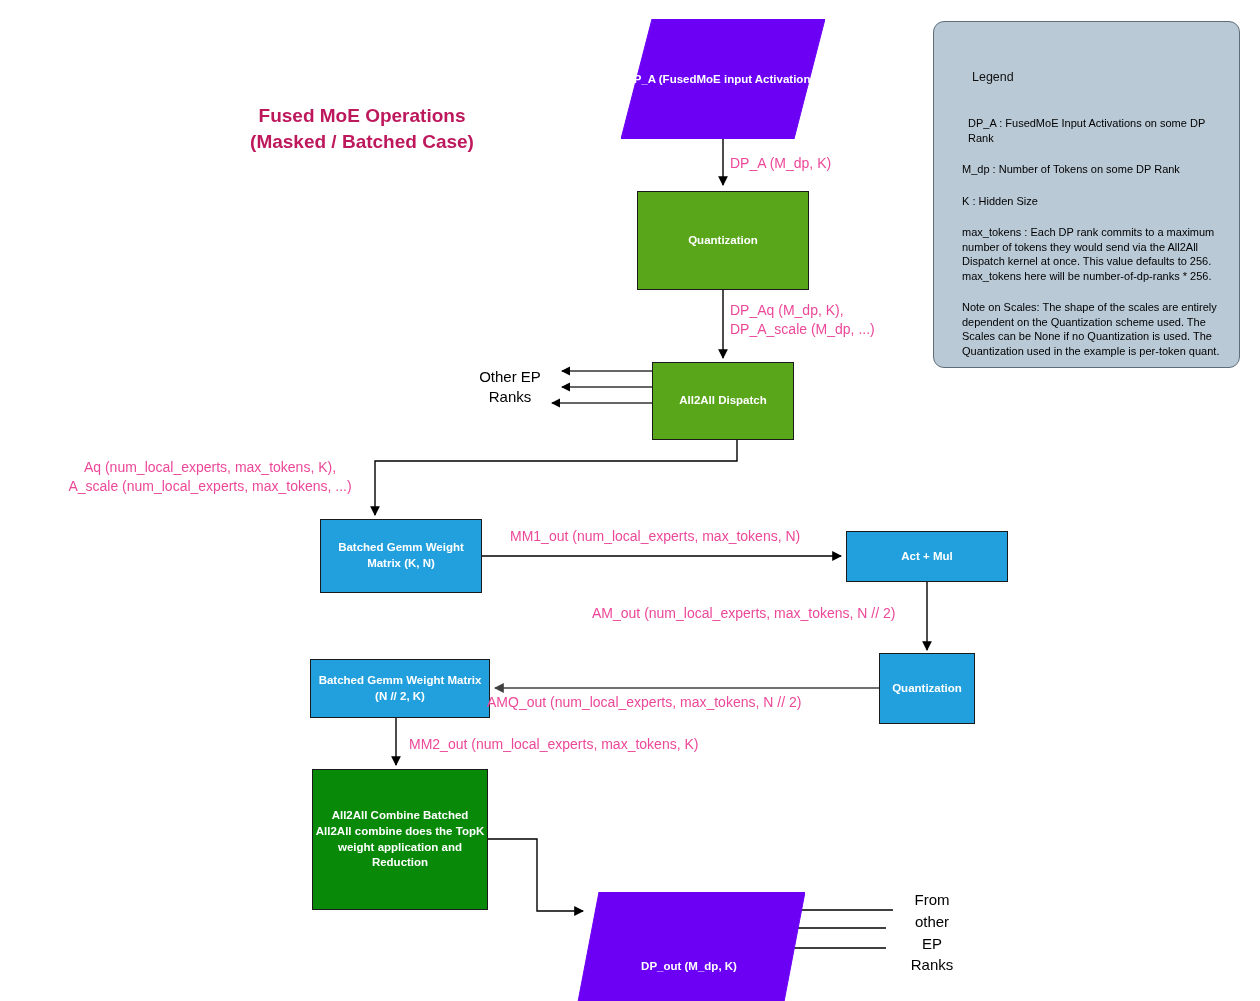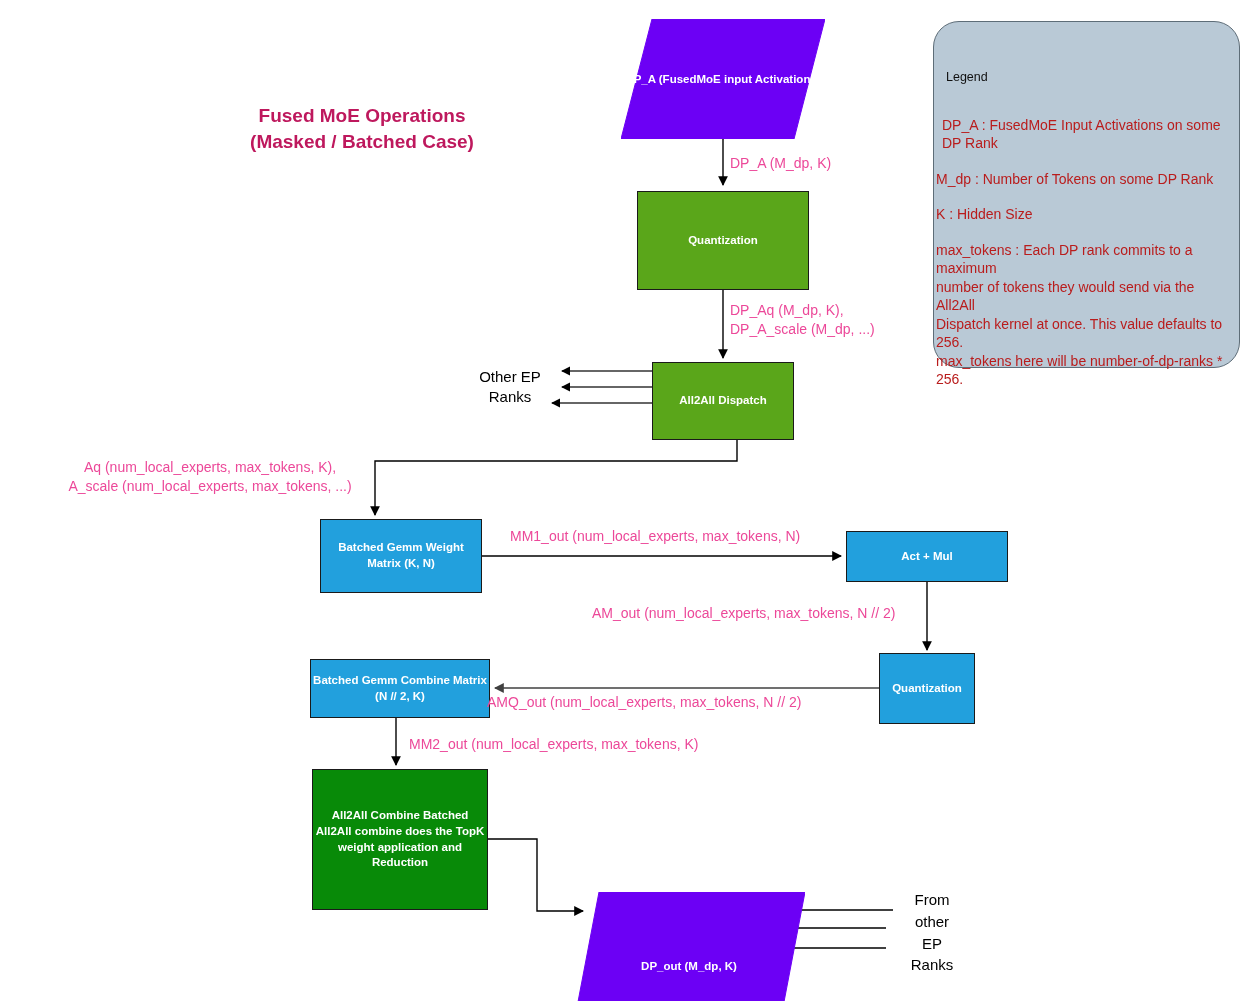--- a/index.html
+++ b/index.html
@@ -95,33 +95,33 @@
     z-index: 4;
   }
   #legend {
     position: absolute;
     left: 933px;
     top: 21px;
     width: 307px;
     height: 347px;
     background: #b9c9d6;
     border: 1px solid #5e6d78;
-    border-radius: 26px;
+    border-radius: 11px;
     box-sizing: border-box;
-    padding: 48px 12px 10px 0;
+    padding: 48px 12px 10px 26px;
     z-index: 3;
   }
   #legend .lg-title {
     font-size: 12.5px;
     color: #101010;
     margin: 0 0 32px 12px;
   }
   #legend .lg-item {
-    font-size: 14px;
-    color: #b91c1c;
+    font-size: 11px;
+    color: #000000;
     line-height: 1.32;
     margin: 8px 0 17px 2px;
     white-space: pre-line;
   }
   #legend .lg-item.first { margin-left: 8px; }
 </style>
 </head>
 <body>
 
 <div id="stage">
@@ -208,21 +208,21 @@
   <div class="node rect blue" style="left:846px; top:531px; width:162px; height:51px;">
     <span>Act + Mul</span>
   </div>
 
   <div class="node rect blue" style="left:879px; top:653px; width:96px; height:71px;">
     <span>Quantization</span>
   </div>
 
   <div class="node rect blue" style="left:310px; top:659px; width:180px; height:59px;">
     <span>Batched Gemm
-Combine Matrix (N // 2, K)</span>
+Weight Matrix (N // 2, K)</span>
   </div>
 
   <div class="node rect dgreen" style="left:312px; top:769px; width:176px; height:141px;">
     <span>All2All Combine
 Batched All2All combine does
 the TopK weight application and
 Reduction</span>
   </div>
 
   <div class="para-wrap" style="left:573px; top:892px; width:232px; height:148px;">
@@ -258,15 +258,19 @@
 
   <div id="legend">
     <div class="lg-title">Legend</div>
     <div class="lg-item first">DP_A : FusedMoE Input Activations on some DP Rank</div>
     <div class="lg-item">M_dp : Number of Tokens on some DP Rank</div>
     <div class="lg-item">K : Hidden Size</div>
     <div class="lg-item">max_tokens : Each DP rank commits to a maximum
 number of tokens they would send via the All2All
 Dispatch kernel at once. This value defaults to 256.
 max_tokens here will be number-of-dp-ranks * 256.</div>
+    <div class="lg-item">Note on Scales: The shape of the scales are entirely
+dependent on the Quantization scheme used. The
+Scales can be None if no Quantization is used. The
+Quantization used in the example is per-token quant.</div>
   </div>
 
 </div>
 
 </body></html>

